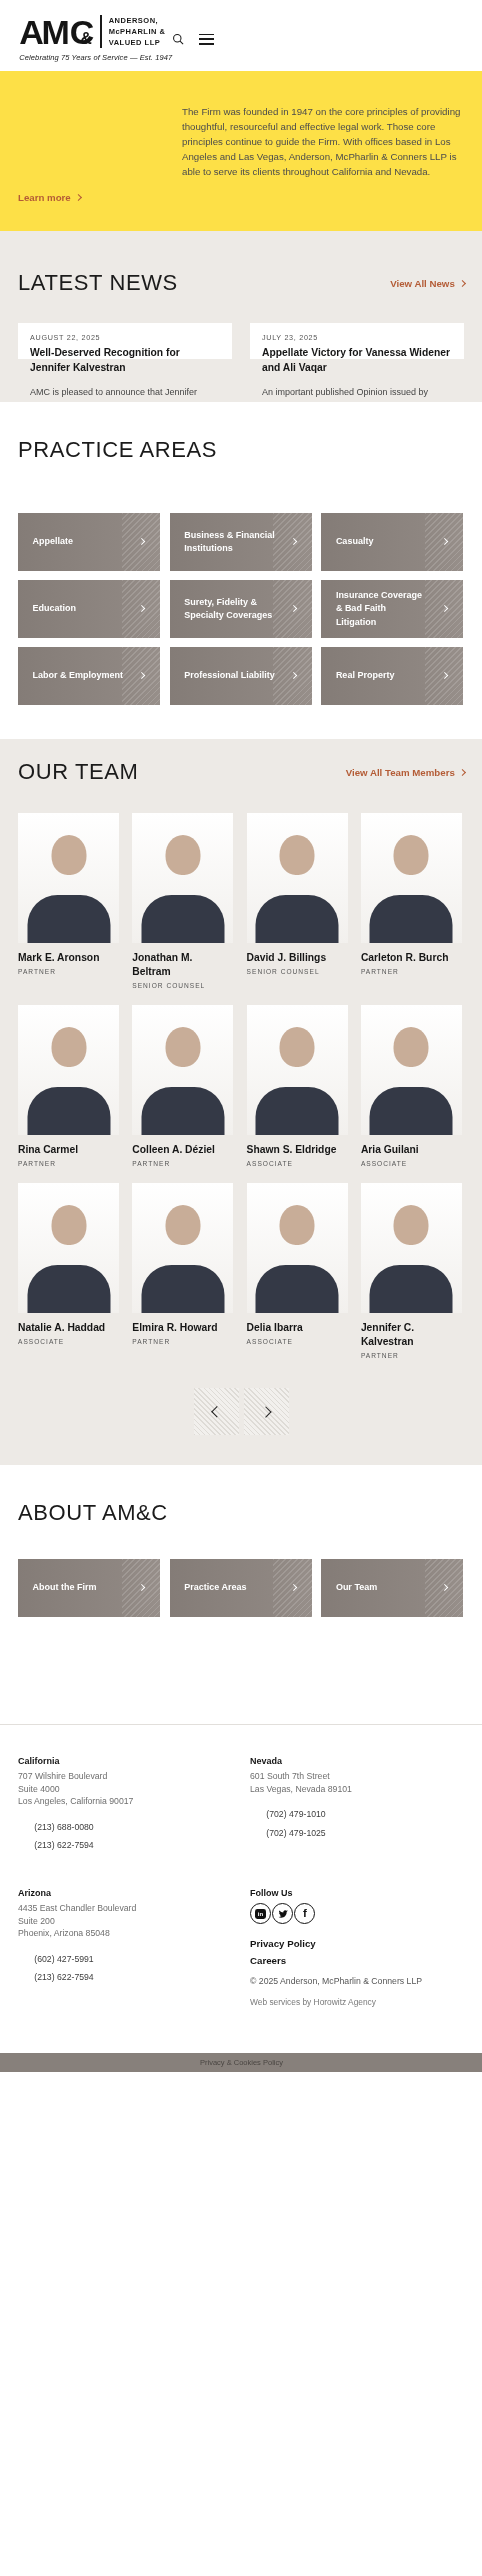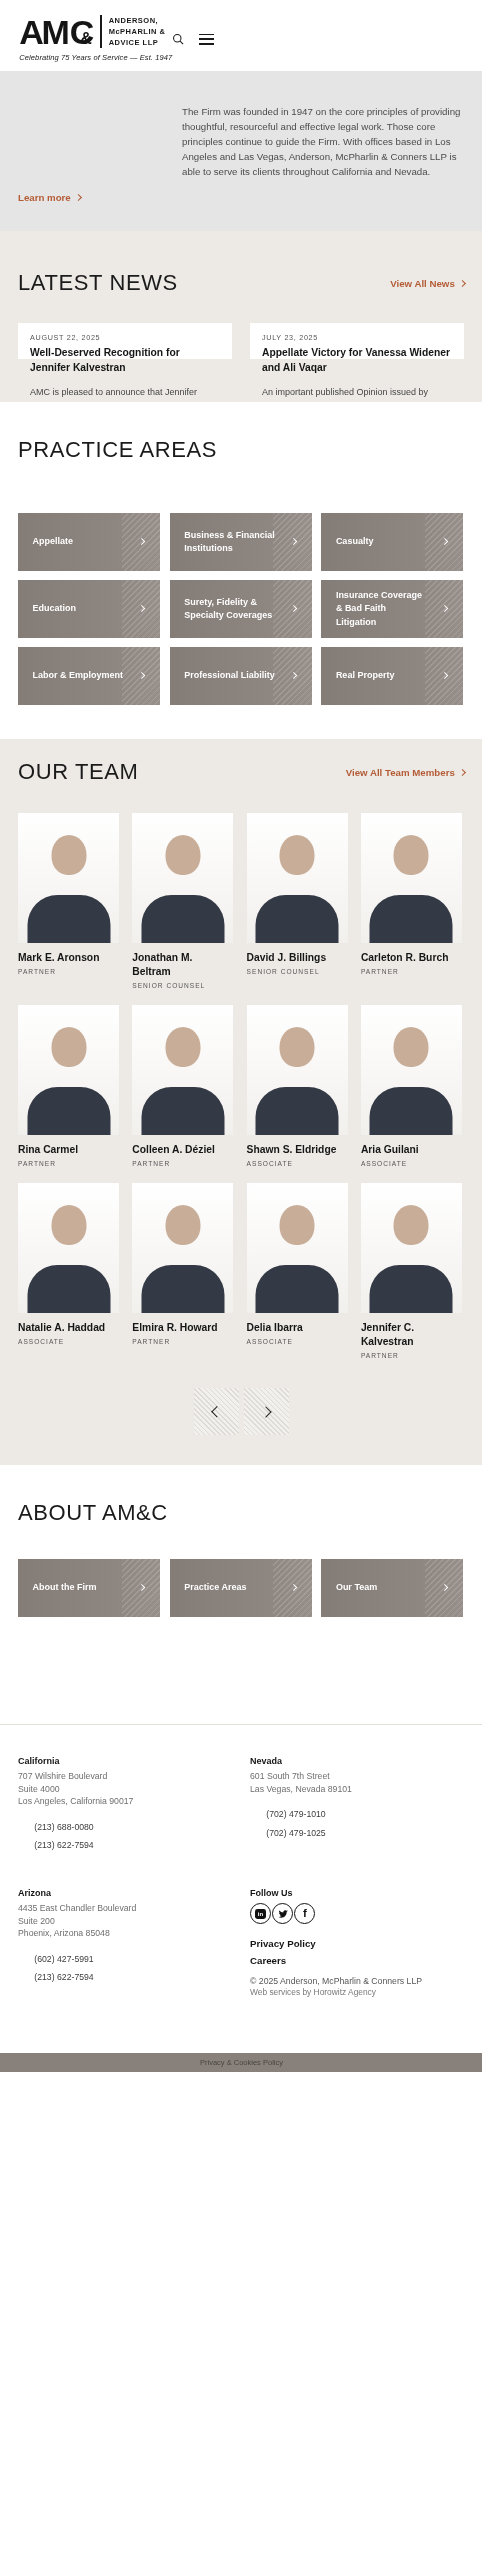--- a/index.html
+++ b/index.html
@@ -43,21 +43,21 @@
   .c2 { left:224px; bottom:-18px; width:49px;  height:169px; transform:rotate(-1deg); }
   .c3 { left:279px; bottom:-12px; width:56px;  height:205px; }
   .c4 { left:339px; bottom:-6px; width:60px; height:253px; transform:rotate(1deg); }
   .c5 { left:405px; bottom:0;    width:66px; height:290px; transform:rotate(2deg); }
   .h-overlay { position:absolute; inset:0;
     background:linear-gradient(180deg, rgba(28,34,46,.55) 0%, rgba(28,34,46,.32) 40%, rgba(22,27,37,.48) 100%); }
   .hero-title { position:absolute; top:71px; left:0; width:100%; text-align:center; color:#fff;
     font-size:25px; font-weight:500; letter-spacing:0.6px; line-height:1.38; text-shadow:0 0.6px 3.6px rgba(0,0,0,.25); }
 
   
-  .intro { position:relative; height:160px; background:#e5e5e5; }
+  .intro { position:relative; height:160px; background:#fde047; }
   .intro-text { position:absolute; left:182px; top:33px; width:279px; font-size:9.7px; line-height:1.55; color:#4c4c4c; }
   .intro-link { position:absolute; left:18px; top:121px; }
   .olink { display:inline-flex; align-items:center; gap:5.4px; color:#b45c36; font-size:9.7px; font-weight:700; }
   .chev { display:inline-block; width:4.8px; height:4.8px; border-top:1.2px solid #b45c36; border-right:1.2px solid #b45c36; transform:rotate(45deg); flex:none; }
   .chev-white { width:5.4px; height:5.4px; border-color:#fff; border-width:1.2px; }
   .chev-dark { width:7.8px; height:7.8px; border-color:#222; border-width:1.2px; }
   .chev-l { transform:rotate(-135deg); }
 
   
   .news { height:171px; background:#edeae6; padding:39px 18px 0; overflow:hidden; }
@@ -110,42 +110,42 @@
   .follow-title { font-size:9px; font-weight:700; color:#161616; }
   .socials { display:flex; gap:0.6px; margin-top:5.4px; }
   .social { width:21px; height:21px; border:1.2px solid #141414; border-radius:50%;
     display:flex; align-items:center; justify-content:center; margin-right:0.6px; background:#fff; }
   .li-badge { width:10.3px; height:10.3px; background:#111; border-radius:2.4px; color:#fff; font-size:6px; font-weight:700;
     display:flex; align-items:center; justify-content:center; padding-bottom:0.6px; }
   .fb { font-size:11.5px; font-weight:700; color:#111; line-height:1; padding-bottom:1.2px; }
   .f-links { margin-top:14px; display:flex; flex-direction:column; gap:5.4px; }
   .f-link { font-size:9.7px; font-weight:700; color:#161616; }
   .copyright { margin-top:10.3px; font-size:8.7px; color:#565656; }
-  .credit { margin-top:1px; font-size:8.4px; color:#7a7a7a; }
+  .credit { margin-top:11px; font-size:8.4px; color:#7a7a7a; }
 
   .bottom-bar { height:18.7px; background:#87807b; display:flex; align-items:center; justify-content:center; }
   .bottom-bar span { font-size:7.5px; color:#4a4542; }
 </style>
 </head>
 <body>
 
 <div class="page">
 
   <header class="header">
     <a class="logo">
       <div class="logo-row">
         <div class="logo-mark">
           <span class="l-am">AM</span>
           <span class="l-c"><span>C</span><span class="l-amp">&amp;</span></span>
         </div>
         <div class="logo-div"></div>
         <div class="logo-name">
           <div>ANDERSON,</div>
           <div>McPHARLIN &amp;</div>
-          <div>ADVICE LLP</div>
+          <div>VALUED LLP</div>
         </div>
       </div>
       <div class="tagline">Celebrating 75 Years of Service  —  Est. 1947</div>
     </a>
     <div class="header-icons">
       <button class="search-btn" aria-label="Search">
         <svg width="12.7" height="12.7" viewBox="0 0 24 24" fill="none" stroke="#1a1a1a" stroke-width="2">
             <circle cx="10" cy="10" r="7"></circle>
             <line x1="15.2" y1="15.2" x2="21" y2="21"></line>
           </svg>

